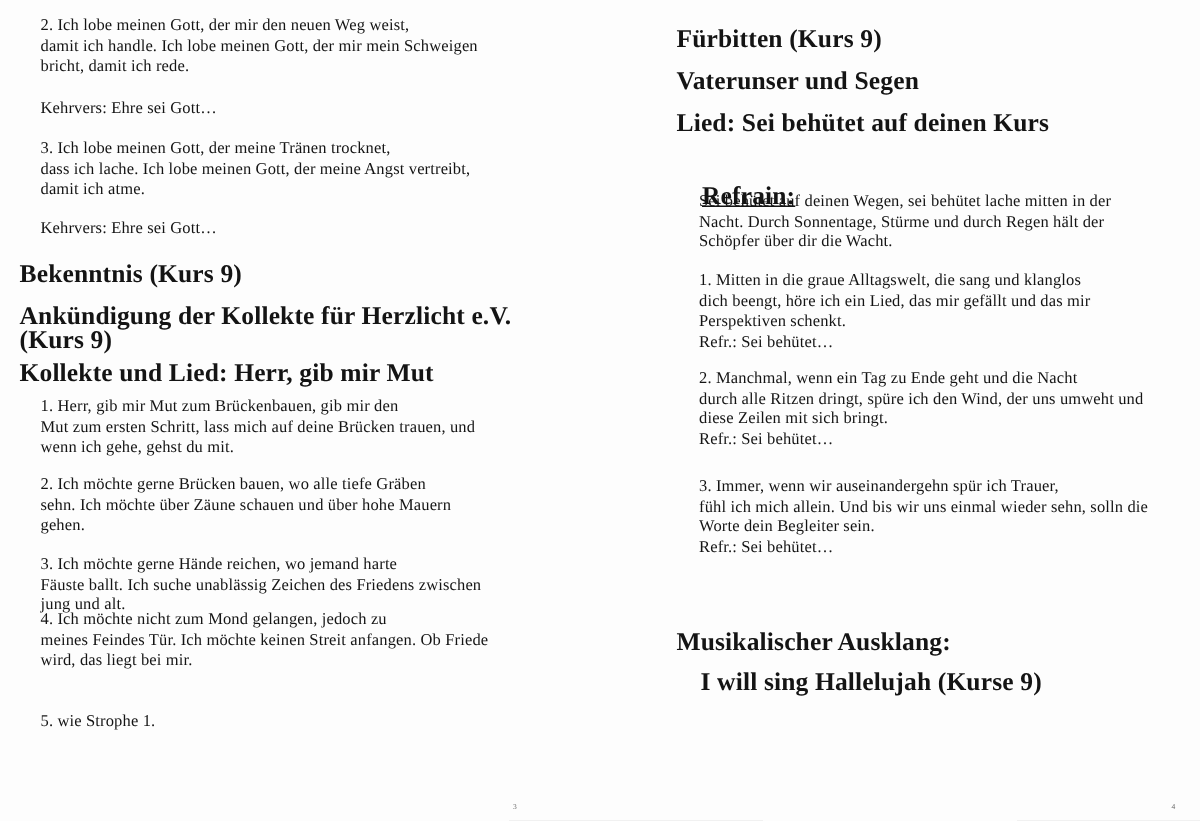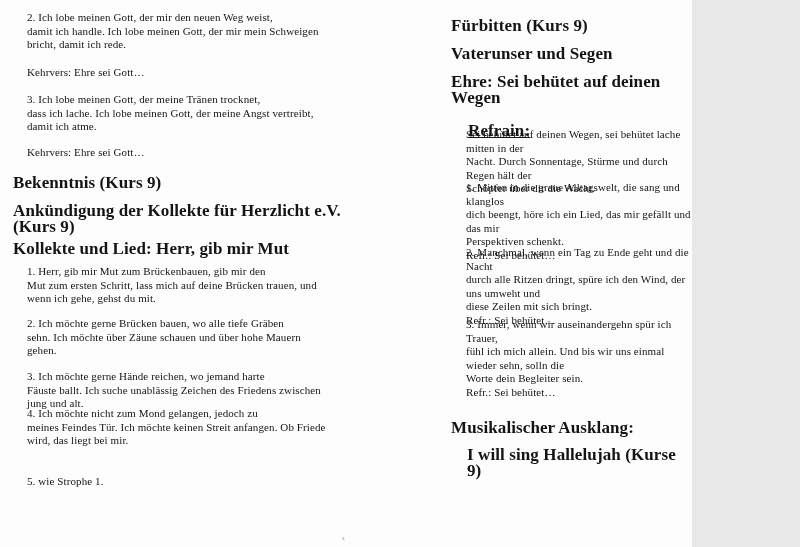--- a/index.html
+++ b/index.html
@@ -1,18 +1,18 @@
 <!DOCTYPE html>
 <html><head>
 <meta charset="utf-8">
 <style>
   html,body { margin:0; padding:0; background:#e8e8e8; }
   .page {
     position:relative;
-    width:692px; height:547px;
+    width:800px; height:547px;
     background:#fdfdfd;
     font-family:"Liberation Serif", serif;
     color:#141414;
     overflow:hidden;
   }
   .block { position:absolute; white-space:pre-line; }
   .verse { font-size:11px; line-height:13.5px; letter-spacing:0.1px; }
   .h { font-weight:bold; font-size:17px; line-height:16px; letter-spacing:0.1px; }
   .refrain-label { text-decoration:underline;margin-top:35px; }
   .pagenum { font-size:5px; color:#6b6b6b; }
@@ -61,21 +61,21 @@
     <p class="block verse" style="left:27px; top:464px;text-align:center;">5. wie Strophe 1.</p>
 
     <span class="block pagenum" style="left:342px; top:536px;">3</span>
   </div>
 
   <div>
     <h2 class="block h" style="left:451px; top:4px;">Fürbitten (Kurs 9)</h2>
 
     <h2 class="block h" style="left:451px; top:32px;">Vaterunser und Segen</h2>
 
-    <h2 class="block h" style="left:451px; top:60px;">Ehre: Sei behütet auf deinen Wegen</h2>
+    <h2 class="block h" style="left:451px; top:60px;">Lied: Sei behütet auf deinen Kurs</h2>
 
     <h3 class="block h refrain-label" style="left:468px; top:88px;">Refrain:</h3>
 
     <p class="block verse" style="left:466px; top:117px;">Sei behütet auf deinen Wegen, sei behütet lache mitten in der
 Nacht. Durch Sonnentage, Stürme und durch Regen hält der
 Schöpfer über dir die Wacht.</p>
 
     <p class="block verse" style="left:466px; top:170px;">1. Mitten in die graue Alltagswelt, die sang und klanglos
 dich beengt, höre ich ein Lied, das mir gefällt und das mir
 Perspektiven schenkt.

